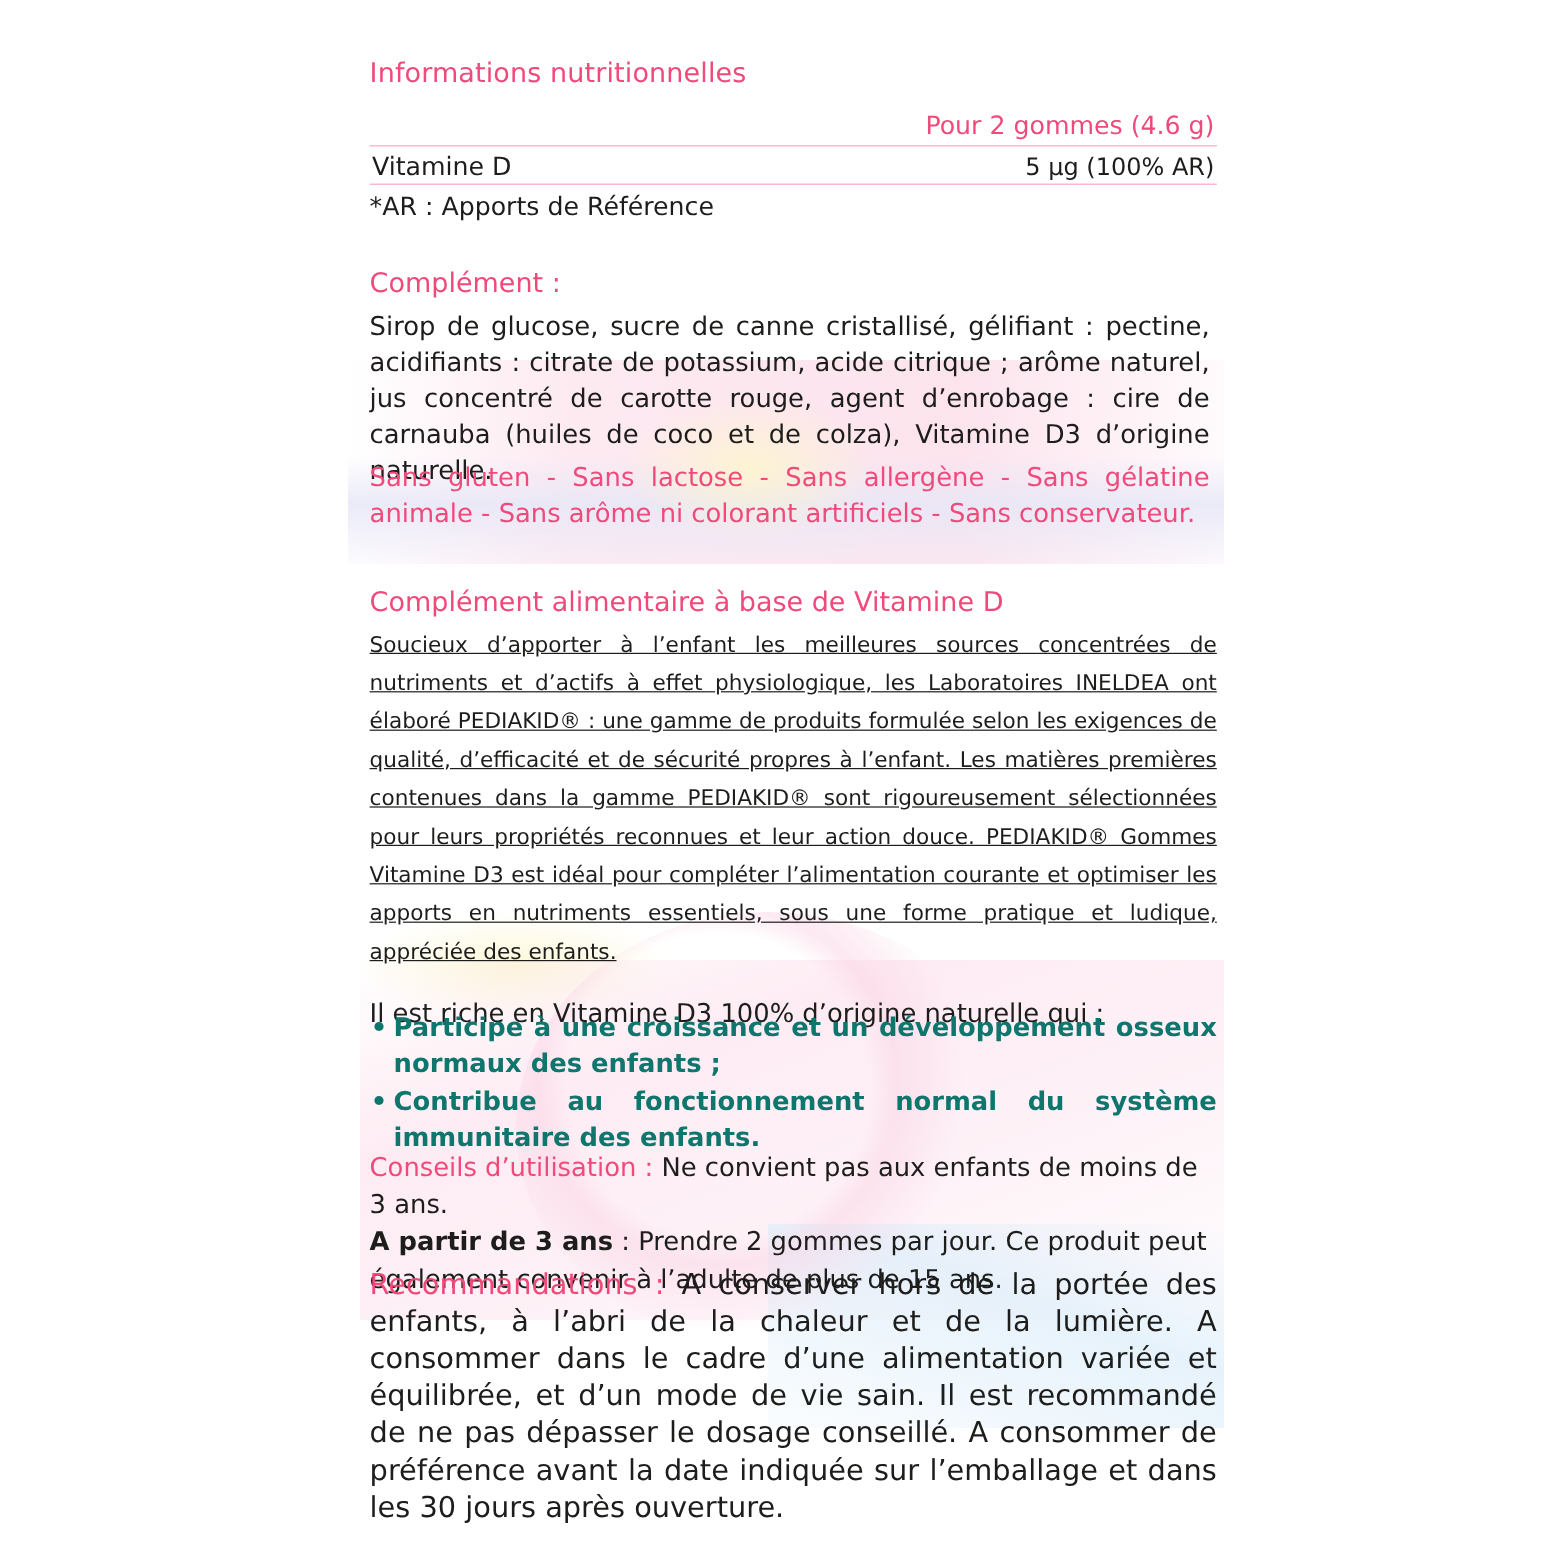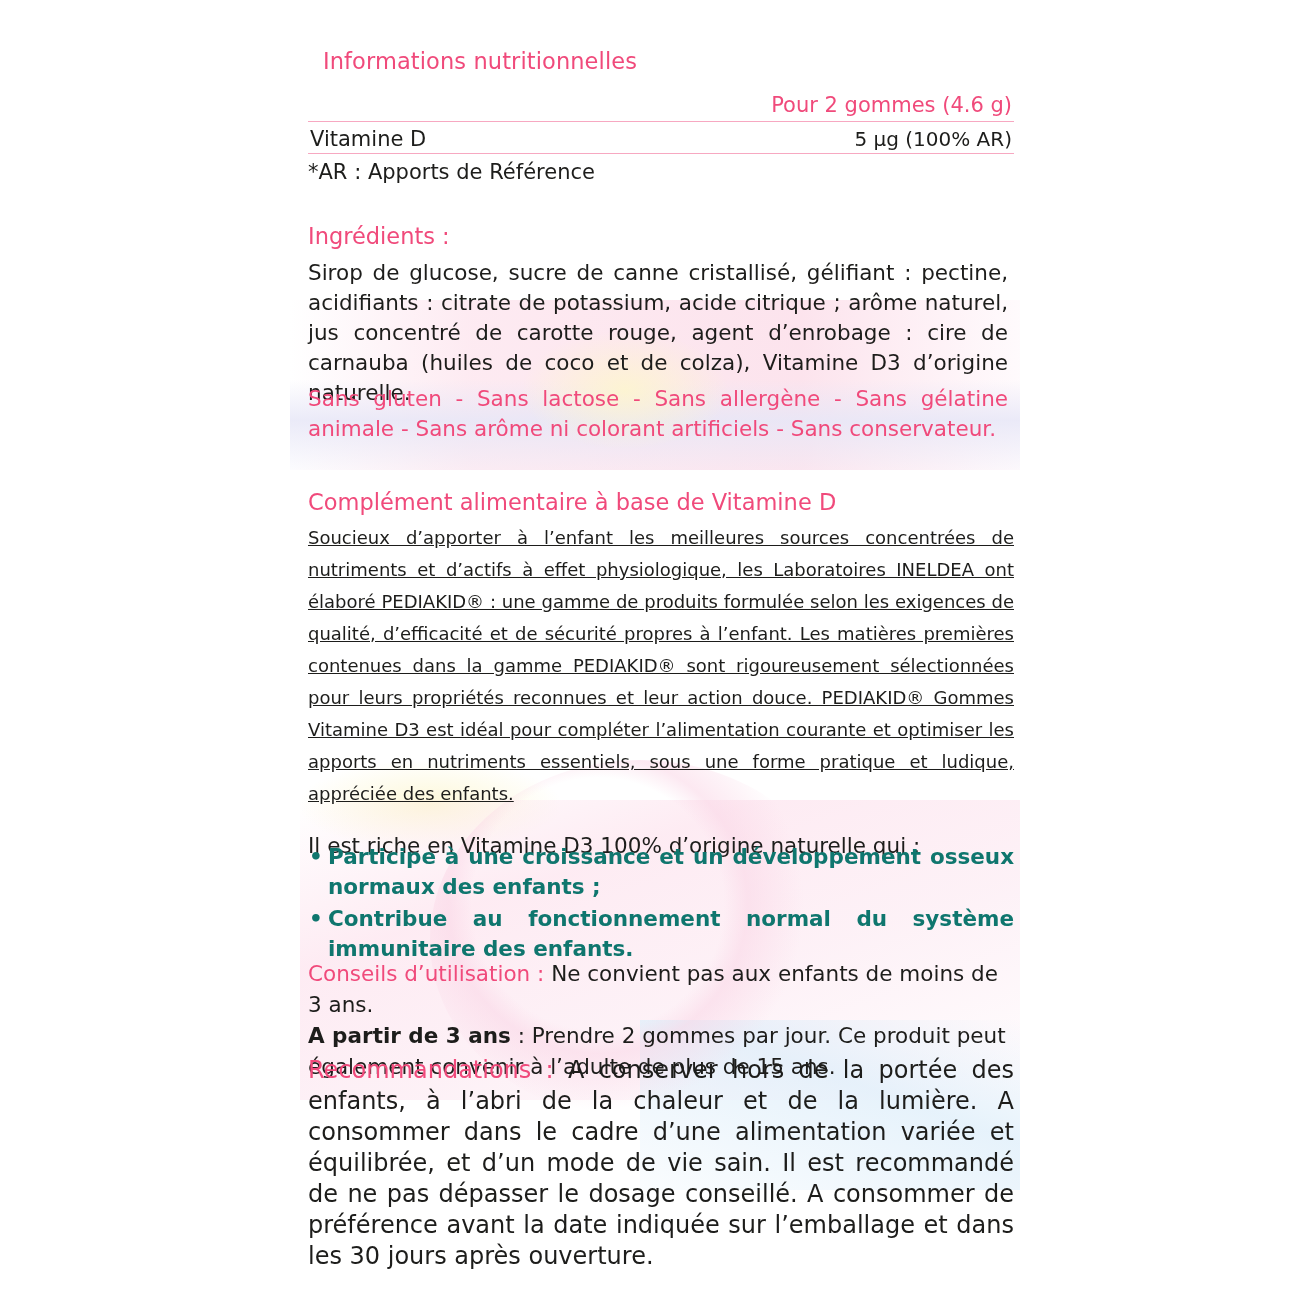--- a/index.html
+++ b/index.html
@@ -79,21 +79,21 @@
     position: absolute;
     left: 308px;
     top: 0;
     width: 706px;
     height: 1302px;
   }
 
   
   .nutri-title {
     position: absolute;
-    left: 15px;
+    left: 0;
     top: 48px;
     font-size: 22.5px;
     color: #f04a7b;
     letter-spacing: 0.1px;
   }
   .nutri-table {
     position: absolute;
     left: 0;
     top: 88px;
     width: 706px;
@@ -267,21 +267,21 @@
         <span class="nutri-head-right">Pour 2 gommes (4.6 g)</span>
       </div>
       <div class="nutri-row">
         <span class="nutri-name">Vitamine D</span>
         <span class="nutri-val">5 µg (100% AR)</span>
       </div>
     </div>
 
     <div class="ar-note">*AR : Apports de Référence</div>
 
-    <div class="ing-title">Ingrédients :</div>
+    <div class="ing-title">Complément :</div>
     <div class="ing-body">Sirop de glucose, sucre de canne cristallisé, gélifiant : pectine, acidifiants : citrate de potassium, acide citrique ; arôme naturel, jus concentré de carotte rouge, agent d’enrobage : cire de carnauba (huiles de coco et de colza), Vitamine D3 d’origine naturelle.</div>
     <div class="ing-free">Sans gluten - Sans lactose - Sans allergène - Sans gélatine animale - Sans arôme ni colorant artificiels - Sans conservateur.</div>
 
     <div class="desc-title">Complément alimentaire à base de Vitamine D</div>
     <div class="desc-body">Soucieux d’apporter à l’enfant les meilleures sources concentrées de nutriments et d’actifs à effet physiologique, les Laboratoires INELDEA ont élaboré PEDIAKID® : une gamme de produits formulée selon les exigences de qualité, d’efficacité et de sécurité propres à l’enfant. Les matières premières contenues dans la gamme PEDIAKID® sont rigoureusement sélectionnées pour leurs propriétés reconnues et leur action douce. PEDIAKID® Gommes Vitamine D3 est idéal pour compléter l’alimentation courante et optimiser les apports en nutriments essentiels, sous une forme pratique et ludique, appréciée des enfants.</div>
     <div class="desc-lead">Il est riche en Vitamine D3 100% d’origine naturelle qui :</div>
 
     <ul class="bullets">
       <li>Participe à une croissance et un développement osseux normaux des enfants ;</li>
       <li>Contribue au fonctionnement normal du système immunitaire des enfants.</li>

